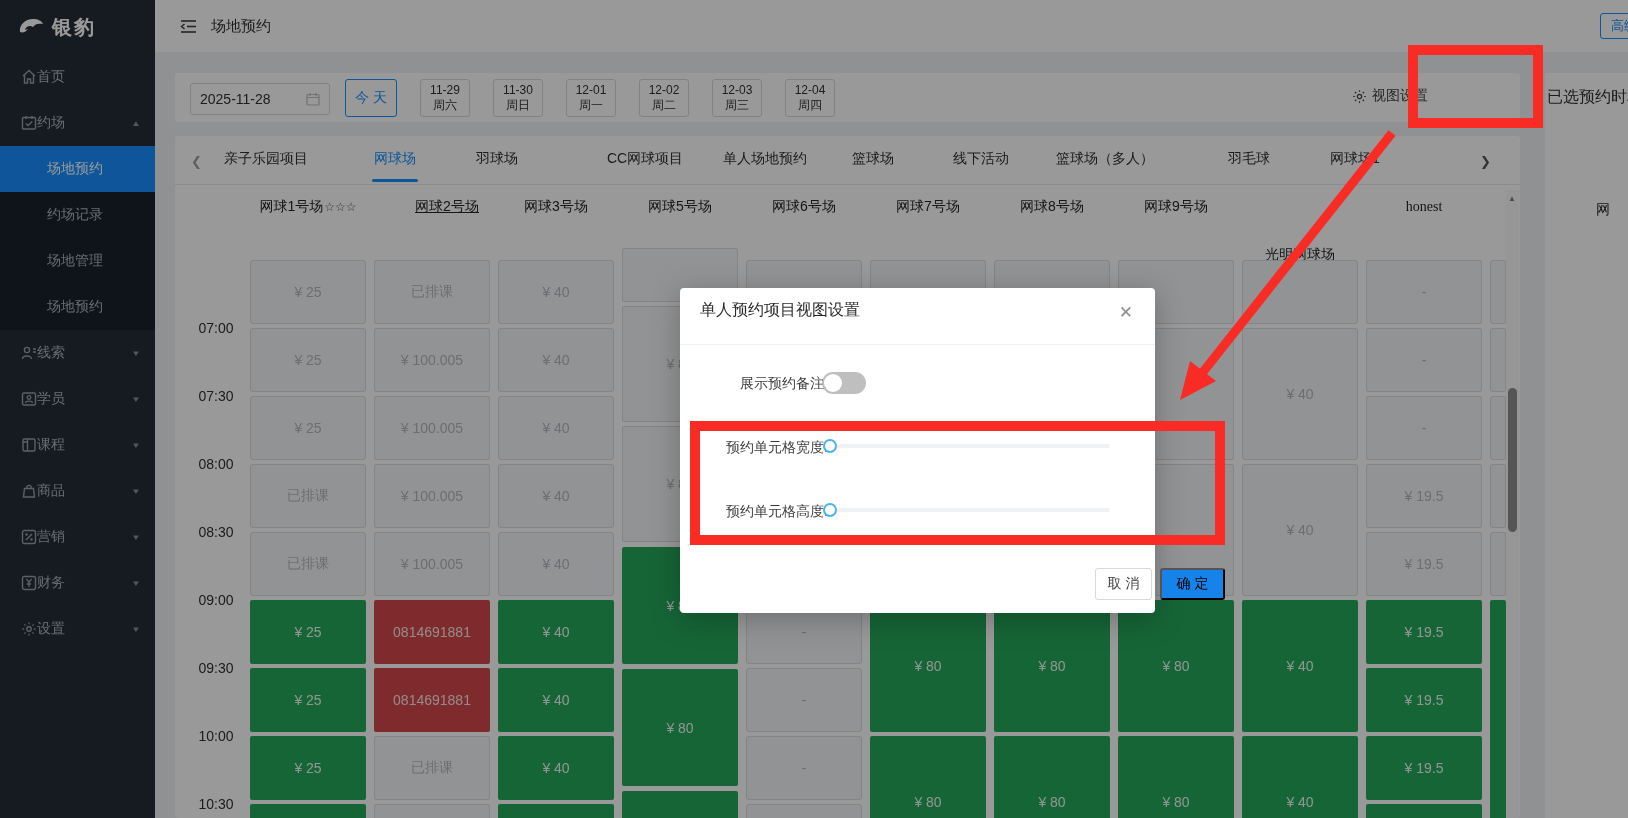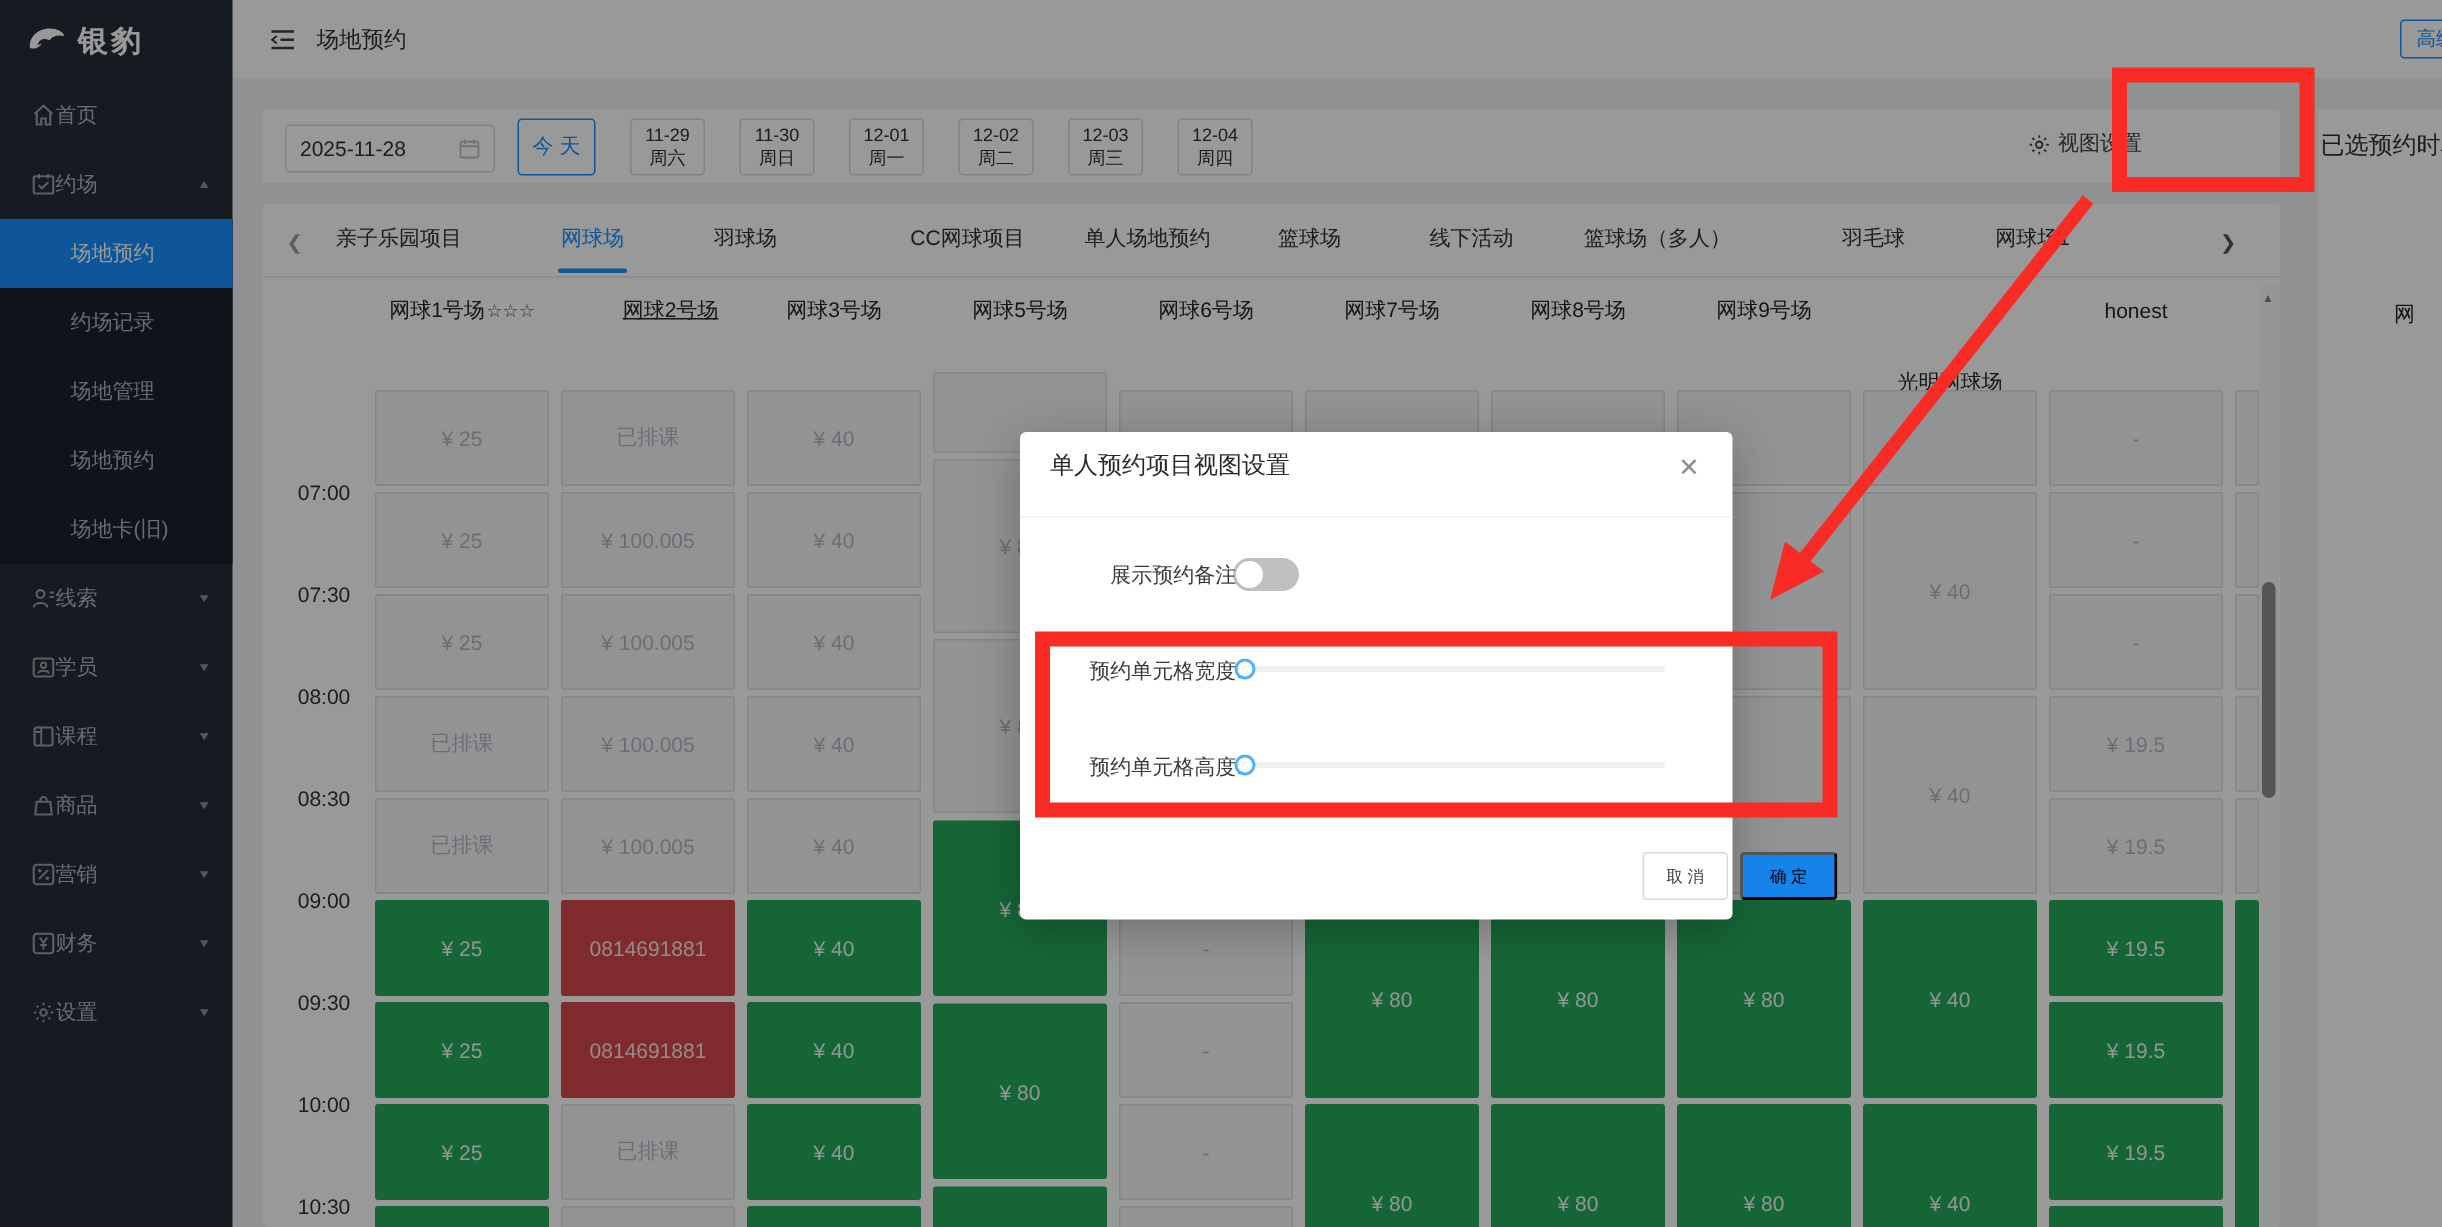--- a/index.html
+++ b/index.html
@@ -61,21 +61,21 @@
   .modal { position:absolute; left:680px; top:288px; width:475px; height:325px; background:#fff; border-radius:4px; box-shadow:0 6px 30px rgba(0,0,0,.25); z-index:30; }
   .modal-title { position:absolute; left:20px; top:12px; font-size:16px; color:rgba(0,0,0,.85); font-weight:500; }
   .modal-close { position:absolute; right:22px; top:14px; font-size:17px; color:rgba(0,0,0,.45); cursor:pointer; }
   .modal-divider { position:absolute; left:0; top:56px; width:100%; height:1px; background:#f0f0f0; }
   .form-label { position:absolute; left:0; width:148px; text-align:right; font-size:14px; color:rgba(0,0,0,.78); }
   .switch { position:absolute; left:142px; top:84px; width:44px; height:22px; border-radius:11px; background:rgba(0,0,0,.25); cursor:pointer; }
   .switch .knob { position:absolute; left:2px; top:2px; width:18px; height:18px; border-radius:50%; background:#fff; }
   .slider { position:absolute; left:150px; width:280px; height:14px; }
   .slider .rail { position:absolute; left:0; right:0; top:5px; height:4px; border-radius:2px; background:#f0f1f2; }
   .slider .handle { position:absolute; left:-7px; top:0; width:14px; height:14px; border-radius:50%; background:#fff; border:2px solid #4db3f5; }
-  .modal-btn { position:absolute; height:32px; border-radius:3px; font-size:11px; display:flex; align-items:center; justify-content:center; cursor:pointer; }
+  .modal-btn { position:absolute; height:32px; border-radius:3px; font-size:14px; display:flex; align-items:center; justify-content:center; cursor:pointer; }
   .btn-cancel { left:415px; top:280px; width:57px; background:#fff; border:1px solid #d9d9d9; color:rgba(0,0,0,.78); }
   .btn-ok { left:480px; top:280px; width:65px; background:#1583e9; color:#000000; }
 
   
   .anno { position:absolute; border:10px solid #f92b25; z-index:40; pointer-events:none; }
   .anno-box1 { left:1408px; top:45px; width:135px; height:83px; }
   .anno-box2 { left:690px; top:421px; width:535px; height:124px; }
   .anno-svg { position:absolute; inset:0; z-index:40; pointer-events:none; }
 
   .icon-sm svg { display:block; }
@@ -109,21 +109,20 @@
           </svg>
         </span>
         <span class="mi-label">约场</span>
         <span class="chev">▲</span>
       </div>
       <div class="submenu">
         <div class="menu-item active">场地预约</div>
         <div class="menu-item">约场记录</div>
         <div class="menu-item">场地管理</div>
         <div class="menu-item">场地预约</div>
-        <div class="menu-item">场地卡(旧)</div>
       </div>
       <div class="menu-item">
         <span class="icon-sm">
           <svg width="16" height="16" viewBox="0 0 16 16">
             <circle cx="6" cy="5" r="2.6" stroke="#9aa0a8" fill="none" stroke-width="1.4"></circle>
             <path d="M1.5 14 C1.5 10 10.5 10 10.5 14 M12 4 H15 M12 7 H15" stroke="#9aa0a8" fill="none" stroke-width="1.4"></path>
           </svg>
         </span>
         <span class="mi-label">线索</span>
         <span class="chev">▼</span>
@@ -301,21 +300,21 @@
         </div>
         <div class="court-header" style="left: 819px; width: 116px;">
           <span>网球8号场</span>
         </div>
         <div class="court-header" style="left: 943px; width: 116px;">
           <span>网球9号场</span>
         </div>
         <div class="court-header" style="left: 1067px; width: 116px; margin-top: 48px;">
           <span>光明网球场</span>
         </div>
-        <div class="court-header" style="left: 1191px; width: 116px;">
+        <div class="court-header" style="left: 1191px; width: 116px; font-family: Liberation Serif, serif;">
           <span>honest</span>
         </div>
         <div class="court-header" style="left: 1315px; width: 16px;">
           <span></span>
         </div>
       </div>
     <div class="grid-viewport">
       <div id="timeLabels">
           <div class="time-label" style="top: 84px;">07:00</div>
           <div class="time-label" style="top: 152px;">07:30</div>

